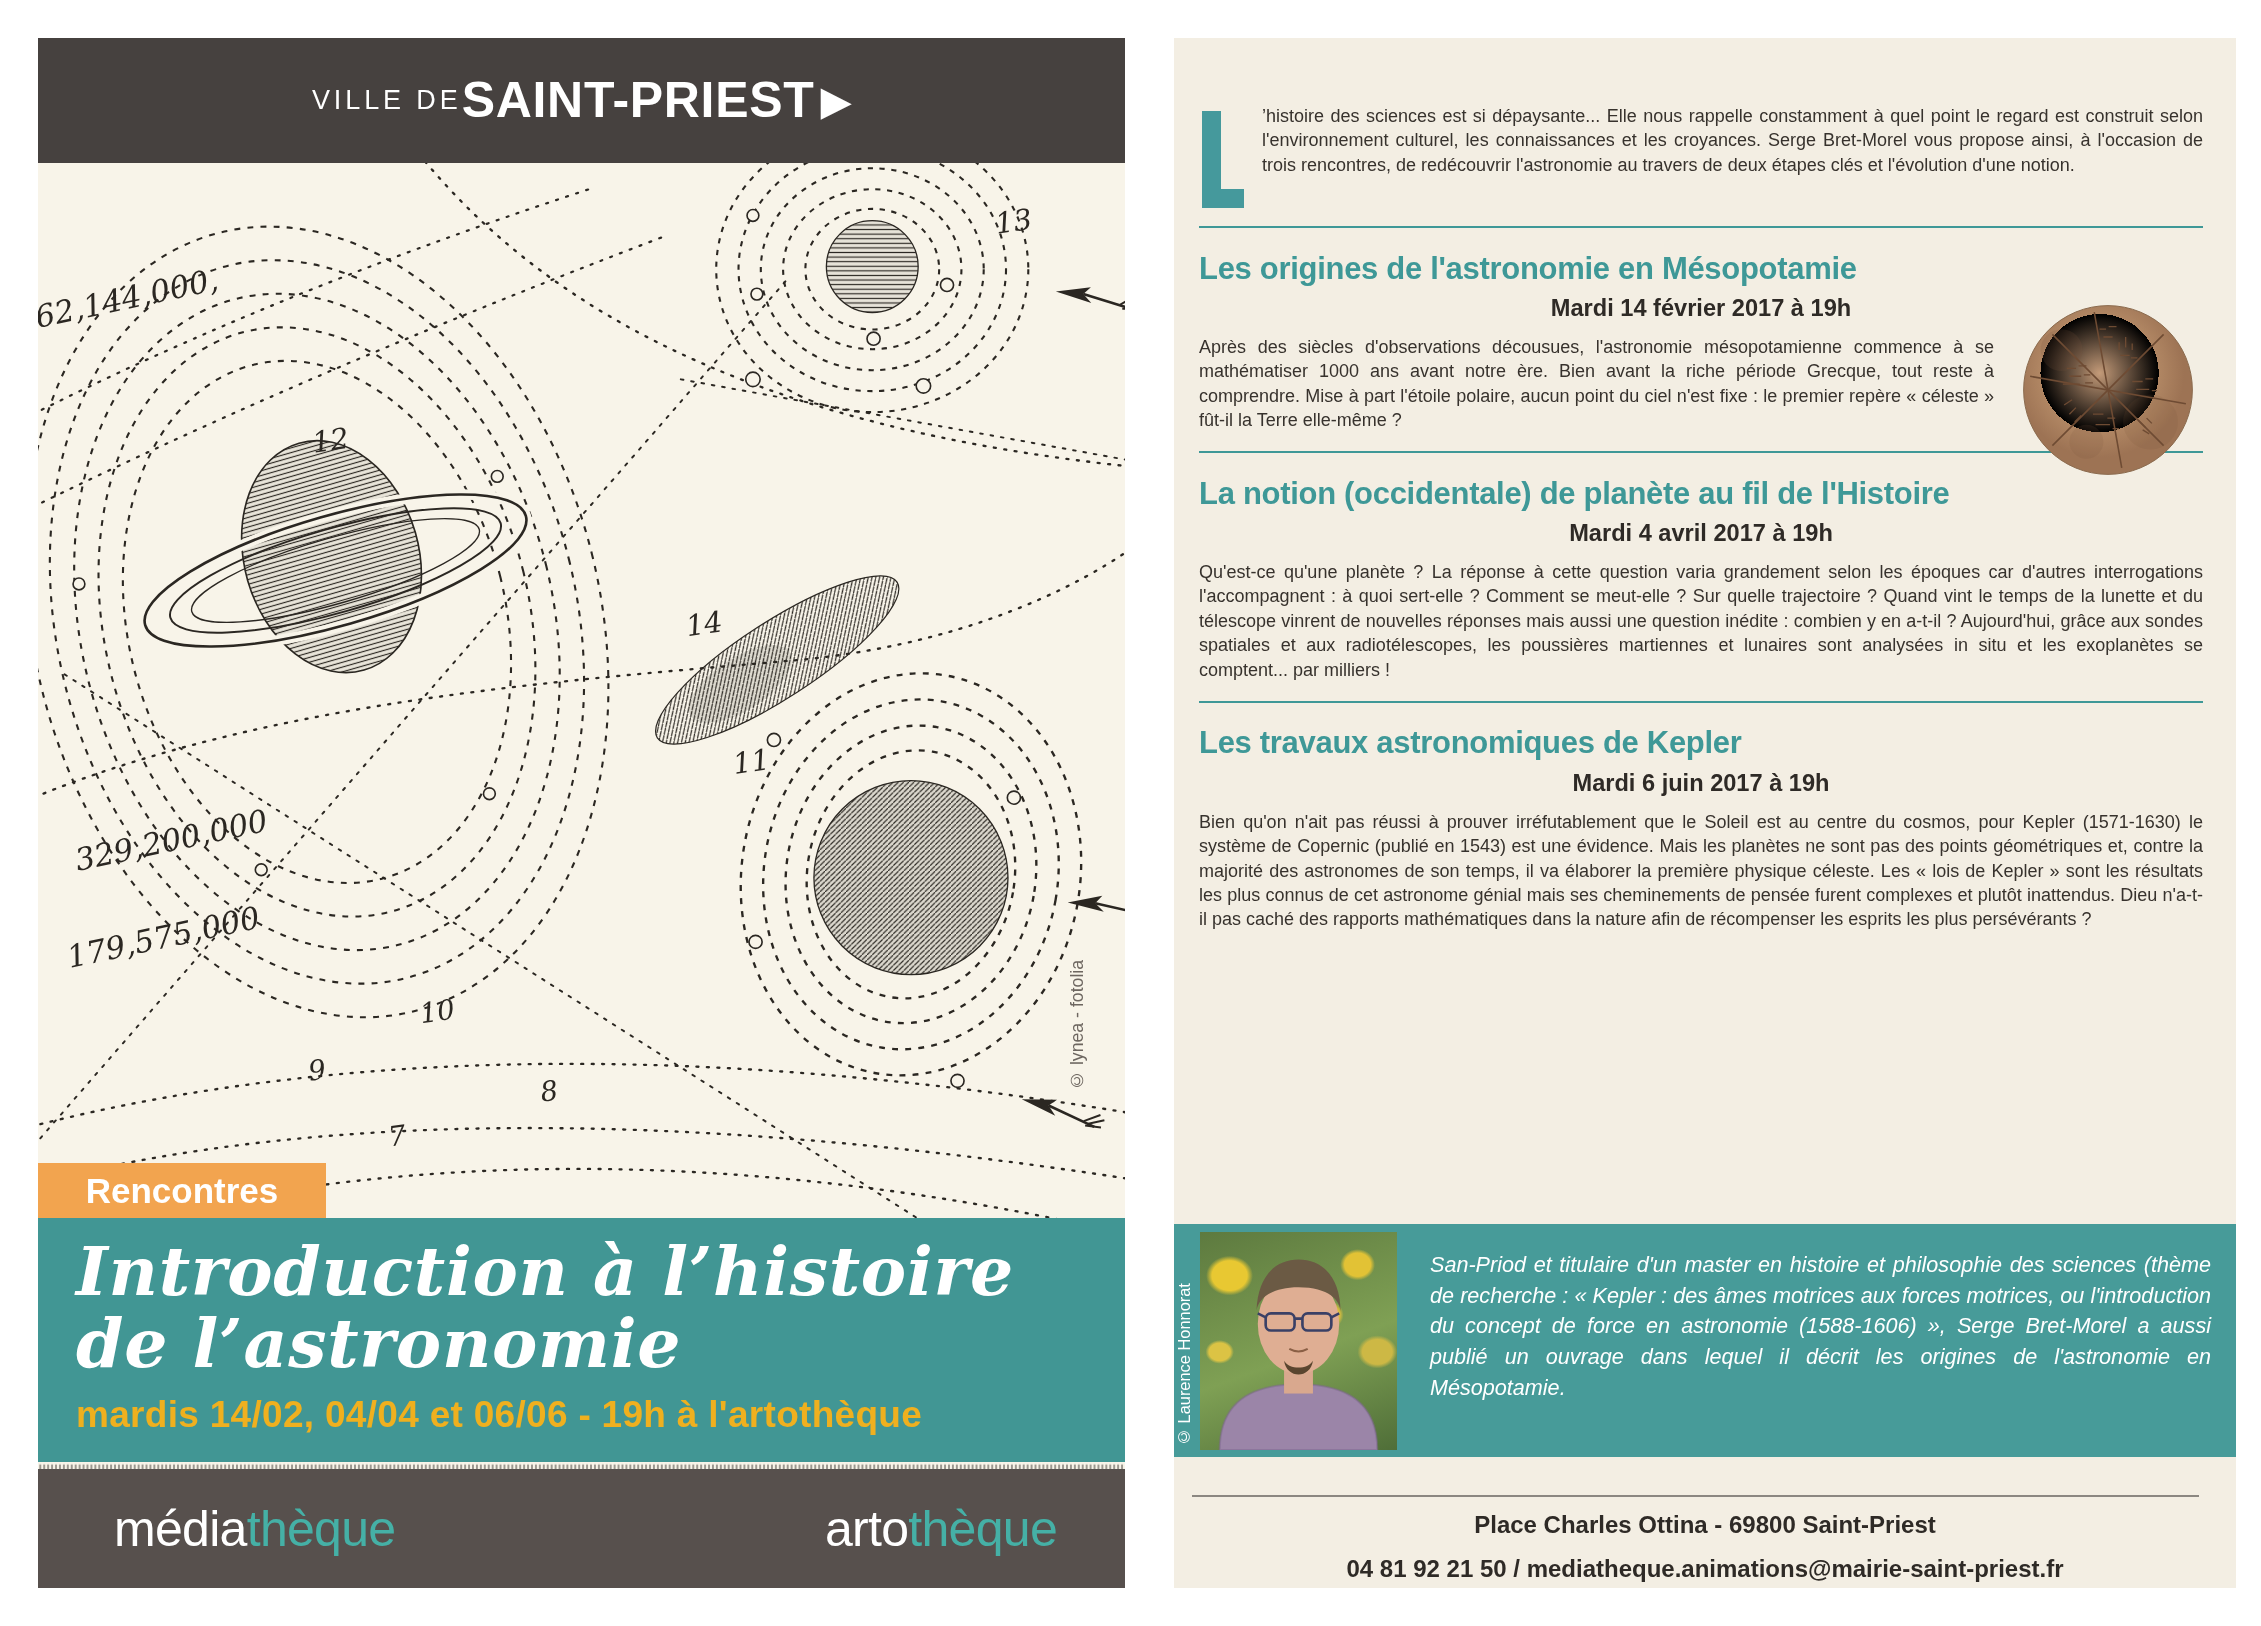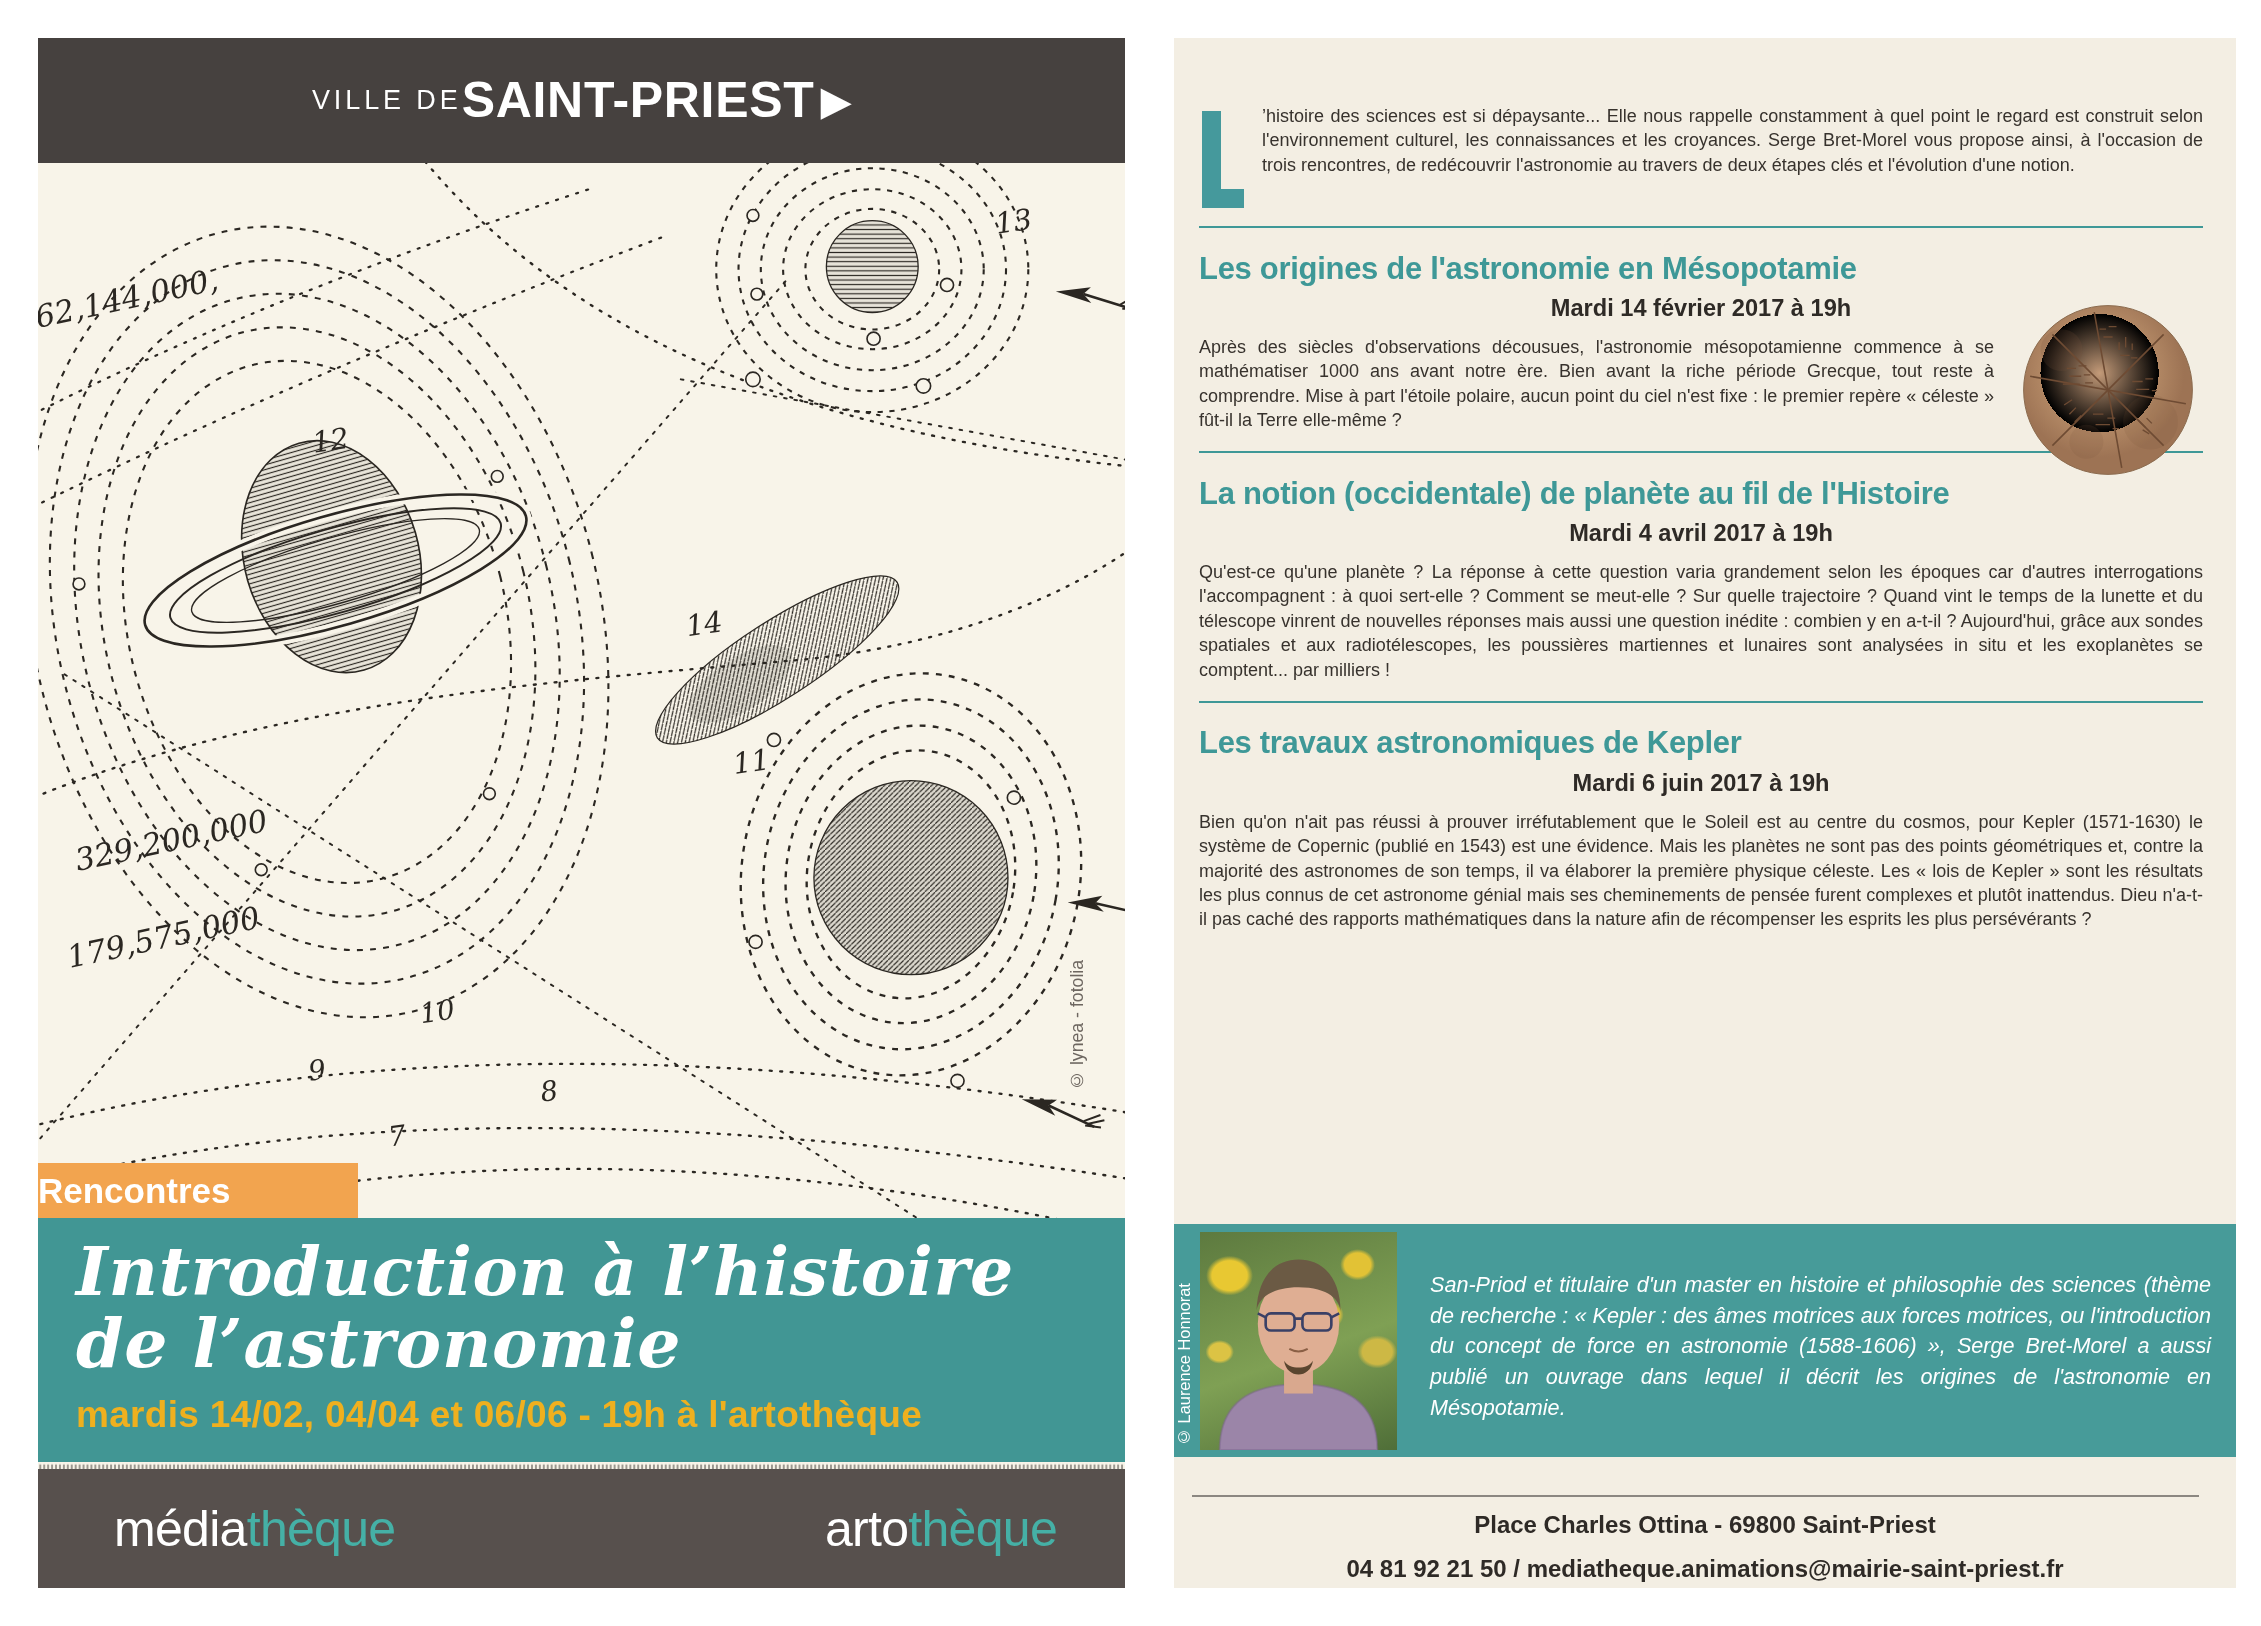--- a/index.html
+++ b/index.html
@@ -8,22 +8,22 @@
 
   
   .band{position:absolute;left:38px;top:38px;width:1087px;height:125px;background:#46413F;
         display:flex;flex-direction:row;align-items:center;justify-content:center;}
   .band .l1{color:#ffffff;font-size:27px;letter-spacing:3.9px;font-weight:400;line-height:1;}
   .band .l2{color:#ffffff;font-size:50px;font-weight:bold;letter-spacing:0.7px;line-height:1.05;display:flex;align-items:center;}
   .band .arrow{font-size:38px;margin-left:6.6px;line-height:1;}
 
   .illus{position:absolute;left:38px;top:163px;width:1087px;height:1306px;background:#F8F4E9;overflow:hidden;}
 
-  .badge{position:absolute;left:38px;top:1163px;width:320px;height:55px;background:#F2A44F;
-         display:flex;align-items:center;}
+  .badge{position:absolute;left:38px;top:1163px;width:288px;height:55px;background:#F2A44F;
+         display:flex;align-items:center;justify-content:center;}
   .badge span{color:#ffffff;font-size:35px;font-weight:bold;}
 
   .banner{position:absolute;left:38px;top:1218px;width:1087px;height:244px;background:#419694;
           box-sizing:border-box;padding:17px 0 8px 38px;}
   .banner .title{font-family:"DejaVu Serif", serif;font-style:italic;font-weight:bold;
                  color:#ffffff;font-size:68px;line-height:1.06;letter-spacing:0.7px;}
   .banner .sched{margin-top:14.4px;color:#EFB01F;font-size:37px;font-weight:bold;letter-spacing:0.3px;}
 
   .barlogos{position:absolute;left:38px;top:1469px;width:1087px;height:119px;background:#57504D;
             display:flex;align-items:center;justify-content:space-between;box-sizing:border-box;
@@ -56,21 +56,21 @@
   .photo{position:absolute;left:26px;top:7.9px;width:197px;height:218px;overflow:hidden;
          background:
            radial-gradient(39px 33px at 15% 20%, #e8c832 0 45%, transparent 60%),
            radial-gradient(29px 26px at 80% 15%, #e2c235 0 45%, transparent 60%),
            radial-gradient(26px 23.6px at 65% 38%, #d9bd3e 0 45%, transparent 60%),
            radial-gradient(23.6px 19.7px at 10% 55%, #dcc344 0 45%, transparent 60%),
            radial-gradient(33px 27.5px at 90% 55%, #cdb845 0 45%, transparent 60%),
            linear-gradient(160deg,#5d7a3f,#7fa054 55%,#4f6e38);}
   .bio-credit{position:absolute;left:1.3px;top:31.5px;height:190px;color:#ffffff;font-size:16.4px;}
   .bio-text{position:absolute;left:256px;top:26px;right:25px;color:#ffffff;
-            font-size:21.6px;line-height:1.42;font-style:italic;text-align:justify;margin-top:20px;}
+            font-size:21.6px;line-height:1.42;font-style:italic;text-align:justify;}
 
   .rfooter{position:absolute;left:0;right:0;top:1457px;}
   .rfooter .frule{border:none;border-top:2px solid #8B8781;margin:0 37px 0 18.4px;}
   .rfooter .fl{margin-top:11.8px;text-align:center;font-size:24px;font-weight:bold;color:#2E2A26;line-height:1.35;}
 </style>
 </head>
 <body>
 
 <div class="canvas">
 

